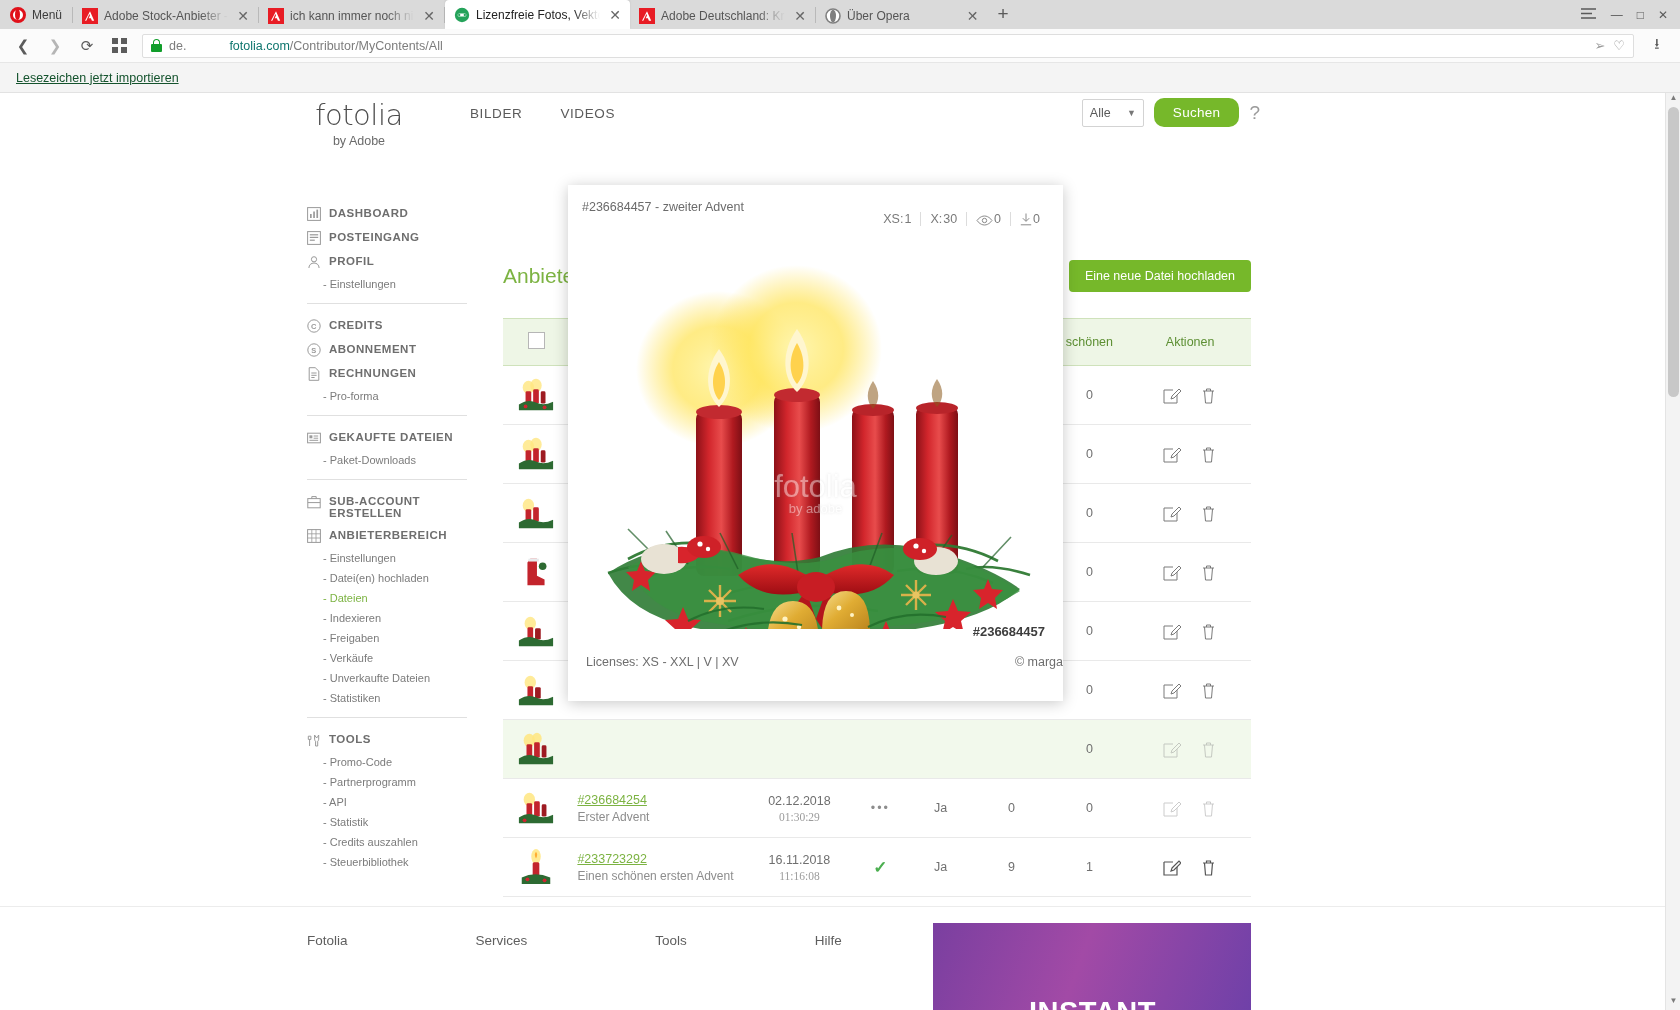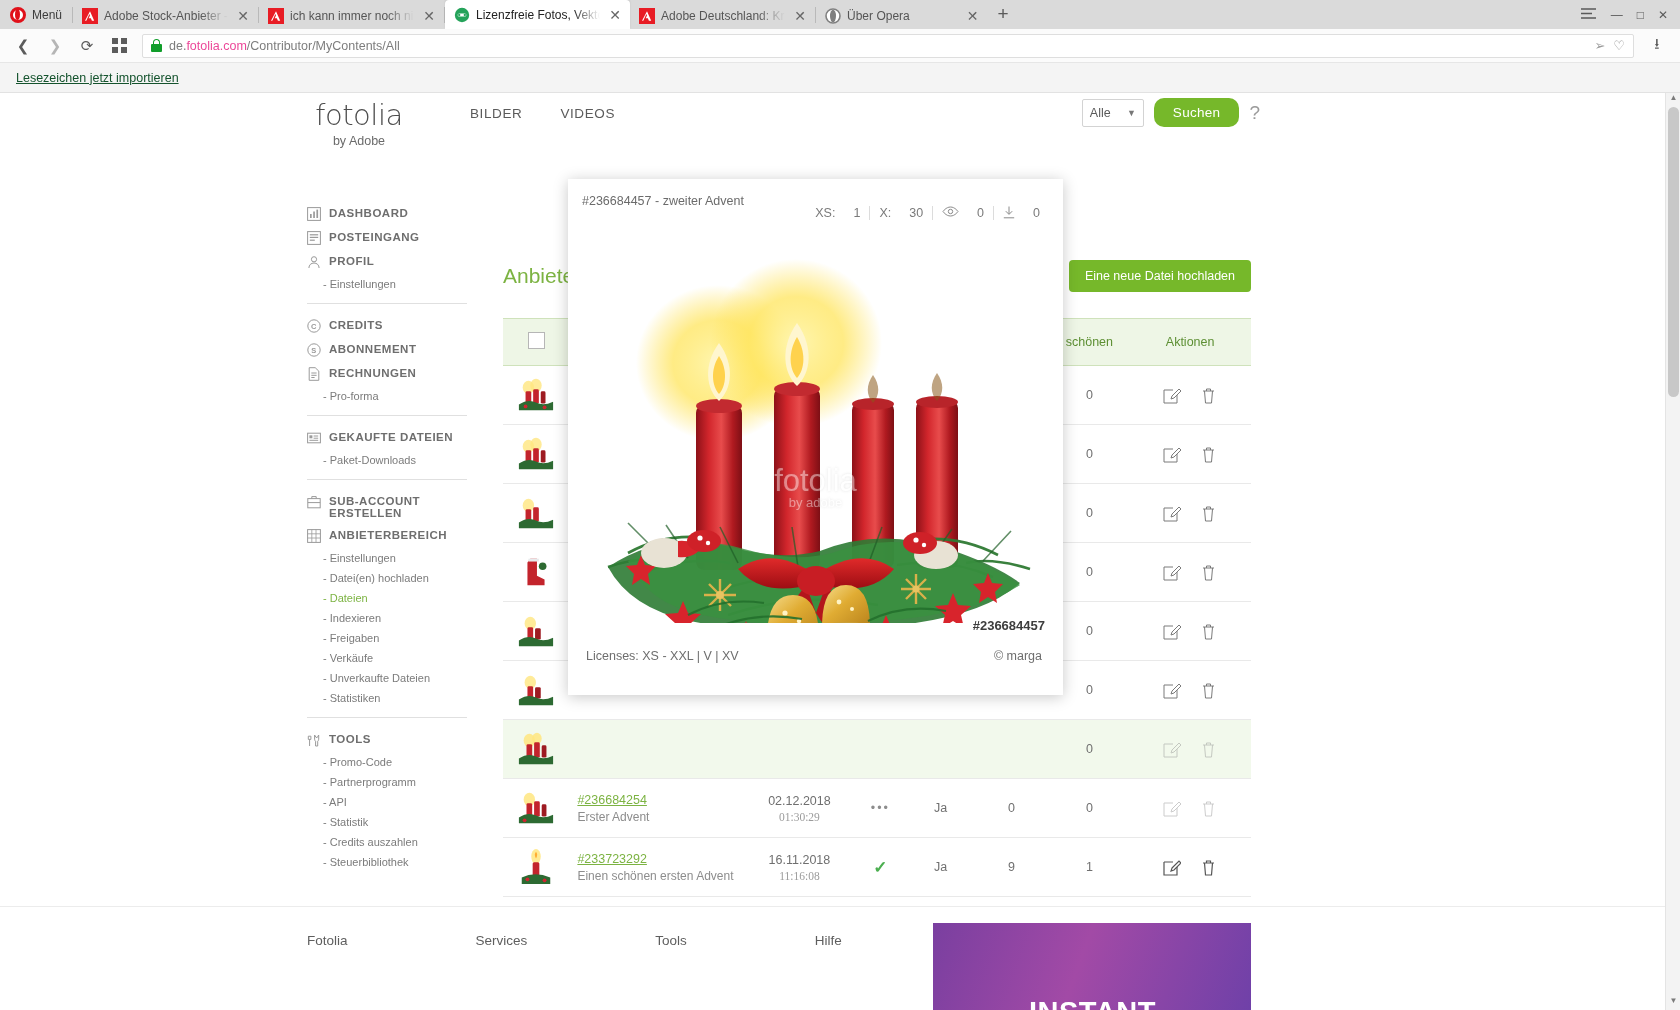--- a/index.html
+++ b/index.html
@@ -67,21 +67,21 @@
   .urlbar {
     flex: 1 1 auto; height: 24px; background: #fff;
     border: 1px solid #dedede; border-radius: 2px;
     display: flex; align-items: center; padding: 0 8px; gap: 7px;
     font-size: 12.5px; color: #8c8c8c; margin: 0 4px;
   }
   .lock { width: 11px; height: 13px; position: relative; flex: none; }
   .lock .body { position: absolute; bottom: 0; width: 11px; height: 8px; background: #119e2b; border-radius: 1px; }
   .lock .shackle { position: absolute; top: 0; left: 2.2px; width: 6.6px; height: 6px;
     border: 1.7px solid #119e2b; border-bottom: none; border-radius: 4px 4px 0 0; }
-  .url-strong { color: #ec4899; }
+  .url-strong { color: #0f766e; margin-left: 43px; }
   .url-host-dim { color: #7d7d7d; }
   .urlbar-right { margin-left: auto; display: flex; gap: 8px; align-items: center; color: #9a9a9a; font-size: 13px; }
 
   .bookmarkbar {
     height: 30px; background: #f4f4f4; border-bottom: 1px solid #e2e2e2;
     display: flex; align-items: center; padding: 0 12px; font-size: 12.5px; color: #4b4b4b;
   }
   .bookmarkbar a { color: #14532d; text-decoration: underline; margin-left: 4px; }
 
   
@@ -179,33 +179,33 @@
   .foot-cols { position: absolute; left: 307px; top: 26px; display: flex; gap: 128px; font-size: 13.5px; color: #5e5e5e; }
   .promo {
     position: absolute; left: 933px; top: 16px; width: 318px; height: 110px;
     background: linear-gradient(110deg,#7a3fa0 0%,#a24aa6 45%,#6d40a8 100%);
     overflow: hidden; color: #fff;
   }
   .promo .ptxt { position: absolute; left: 96px; bottom: 4px; font-size: 29px; font-weight: 700; letter-spacing: .5px; }
 
   
   .modal {
-    position: absolute; left: 568px; top: 86px; width: 495px; height: 516px;
+    position: absolute; left: 568px; top: 92px; width: 495px; height: 516px;
     background: #fff; box-shadow: 0 2px 14px rgba(0,0,0,.22); z-index: 40;
   }
   .modal-head {
     height: 44px; display: flex; align-items: center; justify-content: space-between;
     padding: 0 14px; font-size: 12.5px; color: #6b6b6b;
   }
   .modal-stats { display: flex; align-items: center; gap: 0; color: #7a7a7a; font-size: 12.5px; }
-  .modal-stats .seg { padding: 0 9px; border-left: 1px solid #dcdcdc; display: flex; align-items: flex-start; gap: 18px; margin-top: 24px; }
+  .modal-stats .seg { padding: 0 9px; border-left: 1px solid #dcdcdc; display: flex; align-items: flex-end; gap: 1px; margin-top: 24px; }
   .modal-stats .seg:first-child { border-left: none; }
   .modal-body { position: relative; height: 418px; }
   .modal-imgid { position: absolute; right: 18px; bottom: 8px; font-size: 13px; font-weight: 700; color: #3d3d3d; }
-  .modal-foot { height: 54px; display: flex; align-items: flex-start; justify-content: space-between; padding: 8px 21px 0 18px; font-size: 12.5px; color: #6e6e6e; }
+  .modal-foot { height: 54px; display: flex; align-items: flex-start; justify-content: space-between; padding: 8px 0 0 18px; font-size: 12.5px; color: #6e6e6e; }
 
   .wm { position: absolute; left: 50%; top: 243px; transform: translateX(-50%); text-align: center; opacity: .45; pointer-events: none; }
   .wm .w1 { font-size: 31px; color: #ffffff; line-height: .95; text-shadow: 0 0 3px rgba(120,120,120,.45); font-weight:300;}
   .wm .w2 { font-size: 13px; color: #ffffff; text-shadow: 0 0 3px rgba(120,120,120,.45); }
 
   .thumb-img { width: 38px; height: 38px; display: block; margin: 0 auto; }
 </style>
 </head>
 <body>
 

